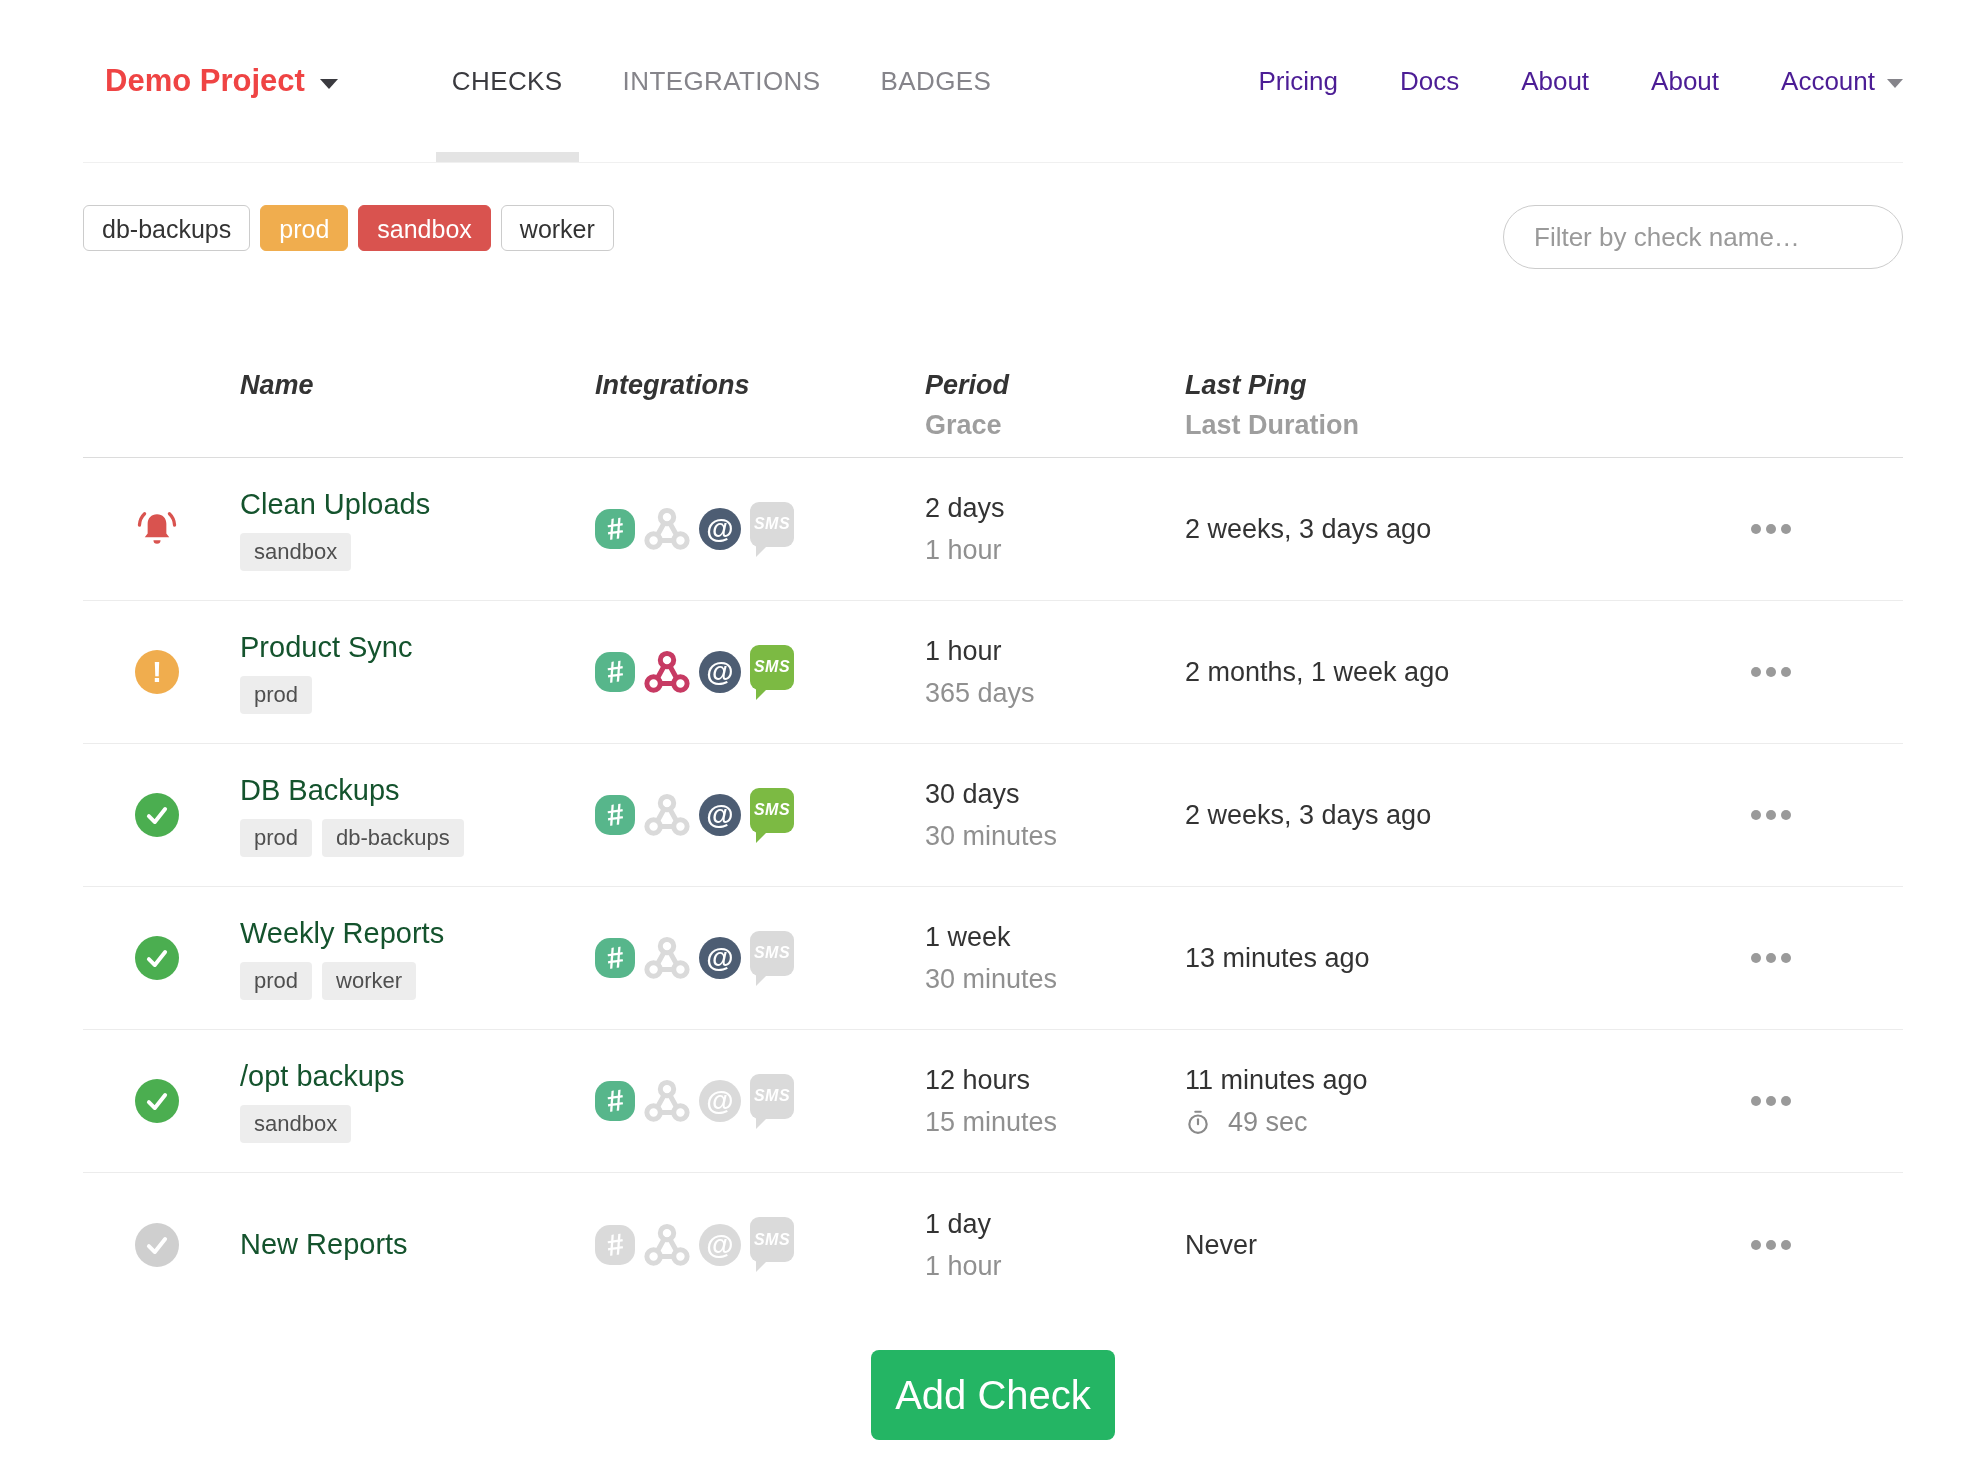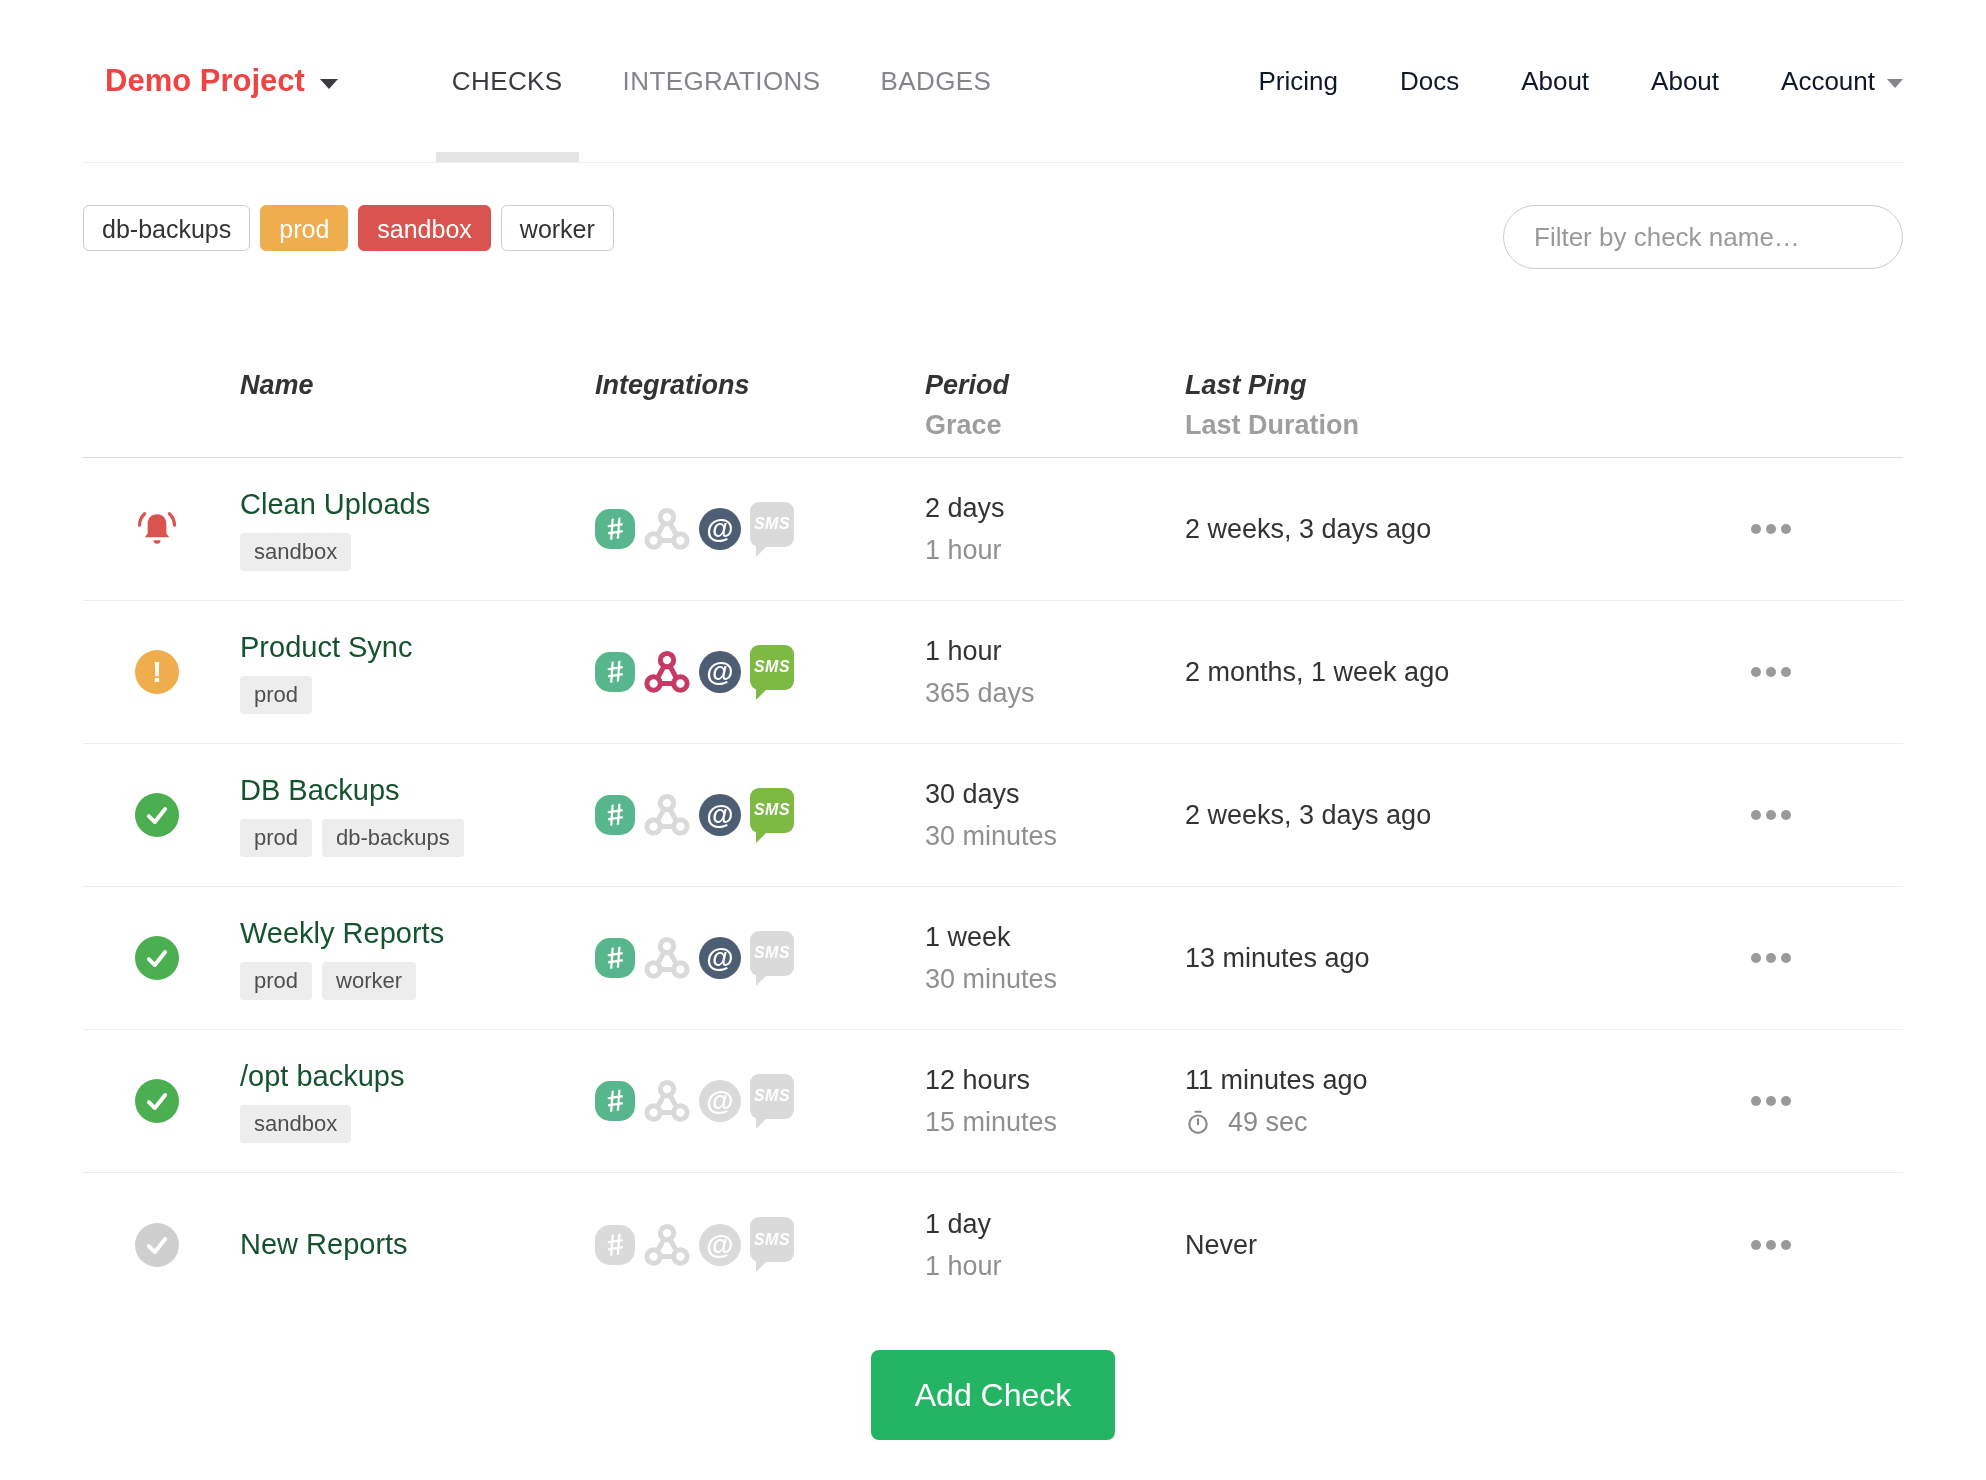--- a/index.html
+++ b/index.html
@@ -14,21 +14,21 @@
   .caret { width:0; height:0; border-left:9px solid transparent; border-right:9px solid transparent;
     border-top:10px solid #3a3a3f; margin-top:5px; }
   .caret.gray { border-top-color:#85848a; border-left-width:8px; border-right-width:8px; border-top-width:9px; }
   .tabs { display:flex; height:100%; }
   .tab { position:relative; display:flex; align-items:center; padding:0 16px; margin-right:28px;
     font-size:26px; color:#85848a; letter-spacing:.4px; cursor:pointer; white-space:nowrap; }
   .tab.active { color:#3a3a3f; }
   .tab.active::after { content:""; position:absolute; left:0; right:0; bottom:0; height:10px;
     background:#e4e4e4; }
   .nav-links { margin-left:auto; display:flex; align-items:center; }
-  .nav-link { font-size:26px; color:#0f172a; margin-left:62px; cursor:pointer; white-space:nowrap; }
+  .nav-link { font-size:26px; color:#4c1d95; margin-left:62px; cursor:pointer; white-space:nowrap; }
   .account { display:flex; align-items:center; gap:12px; }
 
   
   .filter-row { display:flex; align-items:flex-start; margin-top:42px; }
   .tag-btn { font-size:25px; font-family:inherit; padding:9px 18px; height:46px; border-radius:6px;
     margin-right:10px; border:1px solid #ccc; background:#fff; color:#333; cursor:pointer; }
   .tag-btn.warning { background:var(--warning,#f0ad4e); border-color:var(--warning,#f0ad4e); color:#fff; }
   .tag-btn.danger { background:var(--danger,#d9534f); border-color:var(--danger,#d9534f); color:#fff; }
   .search { margin-left:auto; width:400px; height:64px; border:1px solid #ccc; border-radius:32px;
     padding:0 30px; font-size:26px; font-family:inherit; color:#333; outline:none; }
@@ -90,21 +90,21 @@
   .icon-stopwatch { width:26px; height:26px; }
 
   
   .menu-cell { display:flex; }
   .menu-dots { display:flex; gap:5px; padding:10px 6px; cursor:pointer; }
   .dot { width:10px; height:10px; border-radius:50%; background:#9a9a9a; }
 
   
   .add-check-wrap { display:flex; justify-content:center; }
   .add-check { margin-top:34px; width:244px; height:90px; background:var(--accent_green,#24b564);
-    color:#fff; font-size:32px; font-family:inherit; border:none; border-radius:8px; cursor:pointer; }
+    color:#fff; font-size:40px; font-family:inherit; border:none; border-radius:8px; cursor:pointer; }
 </style>
 </head>
 <body>
 
 <svg width="0" height="0" style="position:absolute">
   <defs>
     <g id="def-bell">
       <path d="M9 7 C 5.6 10.2, 3.8 14.2, 3.6 19" stroke="currentColor" stroke-width="3.4" fill="none" stroke-linecap="round"></path>
       <path d="M35 7 C 38.4 10.2, 40.2 14.2, 40.4 19" stroke="currentColor" stroke-width="3.4" fill="none" stroke-linecap="round"></path>
       <path d="M22 7.5c-5.9 0-9.8 4.1-9.8 10.1v10.2l-3 3.9h25.6l-3-3.9V17.6c0-6-3.9-10.1-9.8-10.1z" fill="currentColor"></path>

